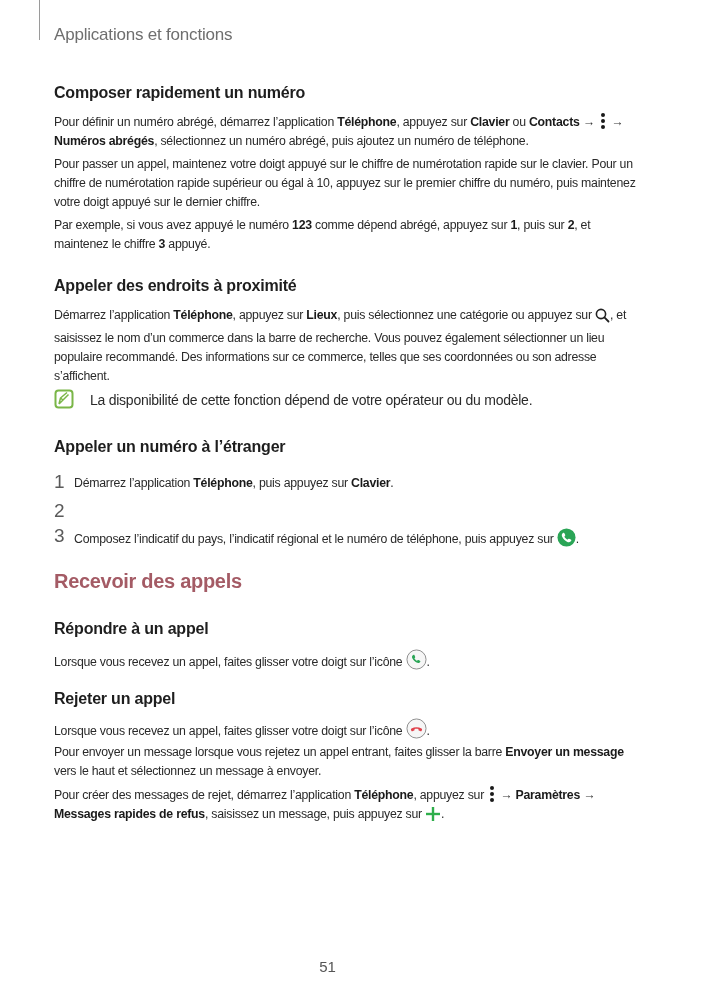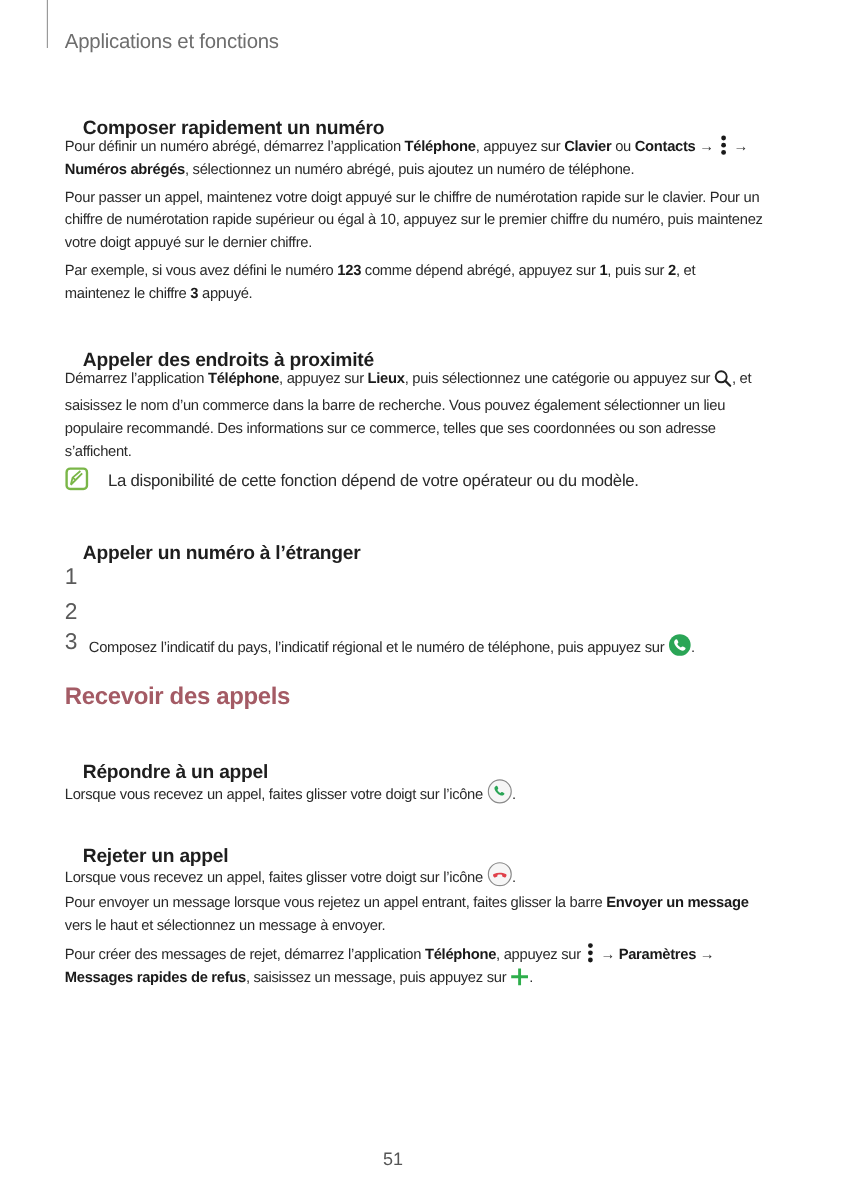--- a/index.html
+++ b/index.html
@@ -10,21 +10,21 @@
     }
     .header-bar {
       position: absolute; left: 39px; top: 0; width: 1px; height: 40px; background: #9a9a9a;
     }
     .running-head {
       position: absolute; left: 54px; top: 25px;
       font-size: 17px; color: #6e6e6e; letter-spacing: -0.2px;
     }
     .content { position: absolute; left: 54px; top: 0; width: 592px; }
     h2.sub {
-      position: absolute; left: 0; margin: 15px;
+      position: absolute; left: 0; margin: 0;
       font-size: 16px; font-weight: bold; color: #1e1e1e; letter-spacing: -0.2px;
       white-space: nowrap;
     }
     h1.sect {
       position: absolute; left: 0; margin: 0;
       font-size: 20px; font-weight: bold; color: #a45b65; letter-spacing: -0.3px;
       white-space: nowrap;
       text-align: center;
     }
     p.para {
@@ -70,41 +70,42 @@
 <body>
 
 <div class="header-bar"></div>
 <div class="running-head">Applications et fonctions</div>
 
 <div class="content">
 
   <h2 class="sub" style="top:84px">Composer rapidement un numéro</h2>
   <p class="para" style="top:113px"><span>Pour définir un numéro abrégé, démarrez l’application </span><b>Téléphone</b><span>, appuyez sur </span><b>Clavier</b><span> ou </span><b>Contacts</b><span class="arrow"> → </span><span class="kebab"><i></i><i></i><i></i></span><span class="arrow"> →</span> <b>Numéros abrégés</b><span>, sélectionnez un numéro abrégé, puis ajoutez un numéro de téléphone.</span></p>
   <p class="para" style="top:155px">Pour passer un appel, maintenez votre doigt appuyé sur le chiffre de numérotation rapide sur le clavier. Pour un chiffre de numérotation rapide supérieur ou égal à 10, appuyez sur le premier chiffre du numéro, puis maintenez votre doigt appuyé sur le dernier chiffre.</p>
-  <p class="para" style="top:216px; width:560px"><span>Par exemple, si vous avez défini le numéro </span><b>123</b><span> comme dépend abrégé, appuyez sur </span><b>1</b><span>, puis sur </span><b>2</b><span>, et maintenez le chiffre </span><b>3</b><span> appuyé.</span></p>
+  <p class="para" style="top:216px; width:560px"><span>Par exemple, si vous avez appuyé le numéro </span><b>123</b><span> comme dépend abrégé, appuyez sur </span><b>1</b><span>, puis sur </span><b>2</b><span>, et maintenez le chiffre </span><b>3</b><span> appuyé.</span></p>
 
   <h2 class="sub" style="top:277px">Appeler des endroits à proximité</h2>
   <p class="para" style="top:306px"><span>Démarrez l’application </span><b>Téléphone</b><span>, appuyez sur </span><b>Lieux</b><span>, puis sélectionnez une catégorie ou appuyez sur </span><span class="inline-icon"><svg width="15" height="15" viewBox="0 0 15 15">
           <circle cx="6" cy="6" r="4.6" fill="none" stroke="#222" stroke-width="1.6"></circle>
           <line x1="9.4" y1="9.4" x2="13.5" y2="13.5" stroke="#222" stroke-width="1.8" stroke-linecap="round"></line>
         </svg></span><span>, et saisissez le nom d’un commerce dans la barre de recherche. Vous pouvez également sélectionner un lieu populaire recommandé. Des informations sur ce commerce, telles que ses coordonnées ou son adresse s’affichent.</span></p>
 
   <div class="note">
     <span class="note-icon">
       <svg width="20" height="20" viewBox="0 0 20 20">
           <rect x="1.5" y="1.5" width="17" height="17" rx="3" fill="none" stroke="#7ab648" stroke-width="2"></rect>
           <path d="M5 15 L6.5 9 L13 3.5 M6.5 9 L9 11 L14.5 5.5 M9 11 L5 15" fill="none" stroke="#7ab648" stroke-width="1.5" stroke-linejoin="round"></path>
         </svg>
     </span>
     <span class="note-text">La disponibilité de cette fonction dépend de votre opérateur ou du modèle.</span>
   </div>
 
   <h2 class="sub" style="top:438px">Appeler un numéro à l’étranger</h2>
   <div class="step" style="top:474px">
     <span class="step-num">1</span>
+    <span class="step-text"><span>Démarrez l’application </span><b>Téléphone</b><span>, puis appuyez sur </span><b>Clavier</b><span>.</span></span>
   </div>
   <div class="step" style="top:503px">
     <span class="step-num">2</span>
   </div>
   <div class="step" style="top:528px">
     <span class="step-num">3</span>
     <span class="step-text"><span>Composez l’indicatif du pays, l’indicatif régional et le numéro de téléphone, puis appuyez sur </span><span class="inline-icon"><svg width="19" height="19" viewBox="0 0 20 20">
             <circle cx="10" cy="10" r="9.5" fill="#2aa556"></circle>
             <path d="M6.3 5.2 C6.9 4.7 7.5 4.9 7.8 5.5 L8.6 7.2 C8.9 7.8 8.6 8.3 8.2 8.6 L7.7 9 C8.3 10.4 9.6 11.7 11 12.3 L11.4 11.8 C11.7 11.4 12.2 11.1 12.8 11.4 L14.5 12.2 C15.1 12.5 15.3 13.1 14.8 13.7 L14.2 14.3 C13.4 15.1 12 15.2 10.5 14.4 C8.3 13.3 6.7 11.7 5.6 9.5 C4.8 8 4.9 6.6 5.7 5.8 Z" fill="#ffffff"></path>
           </svg></span><span>.</span></span>

